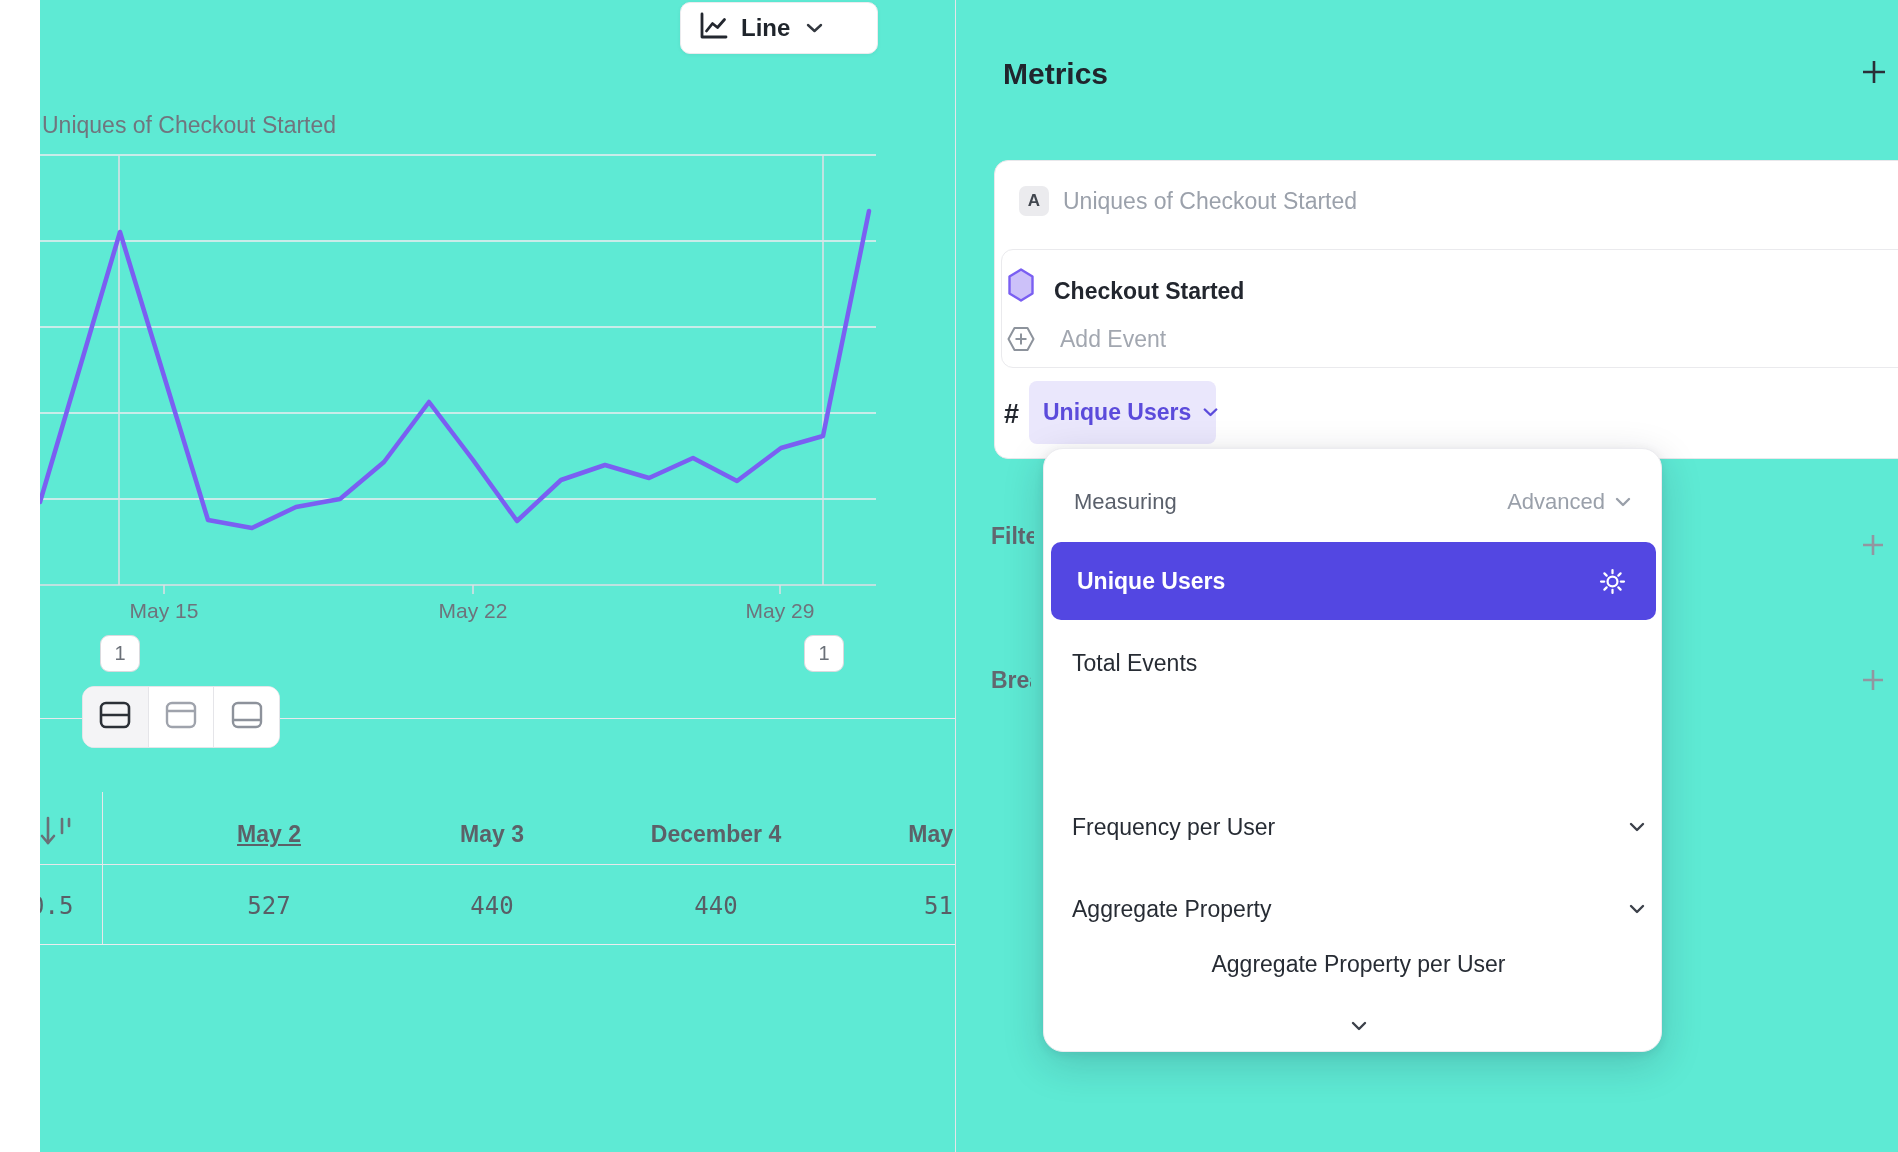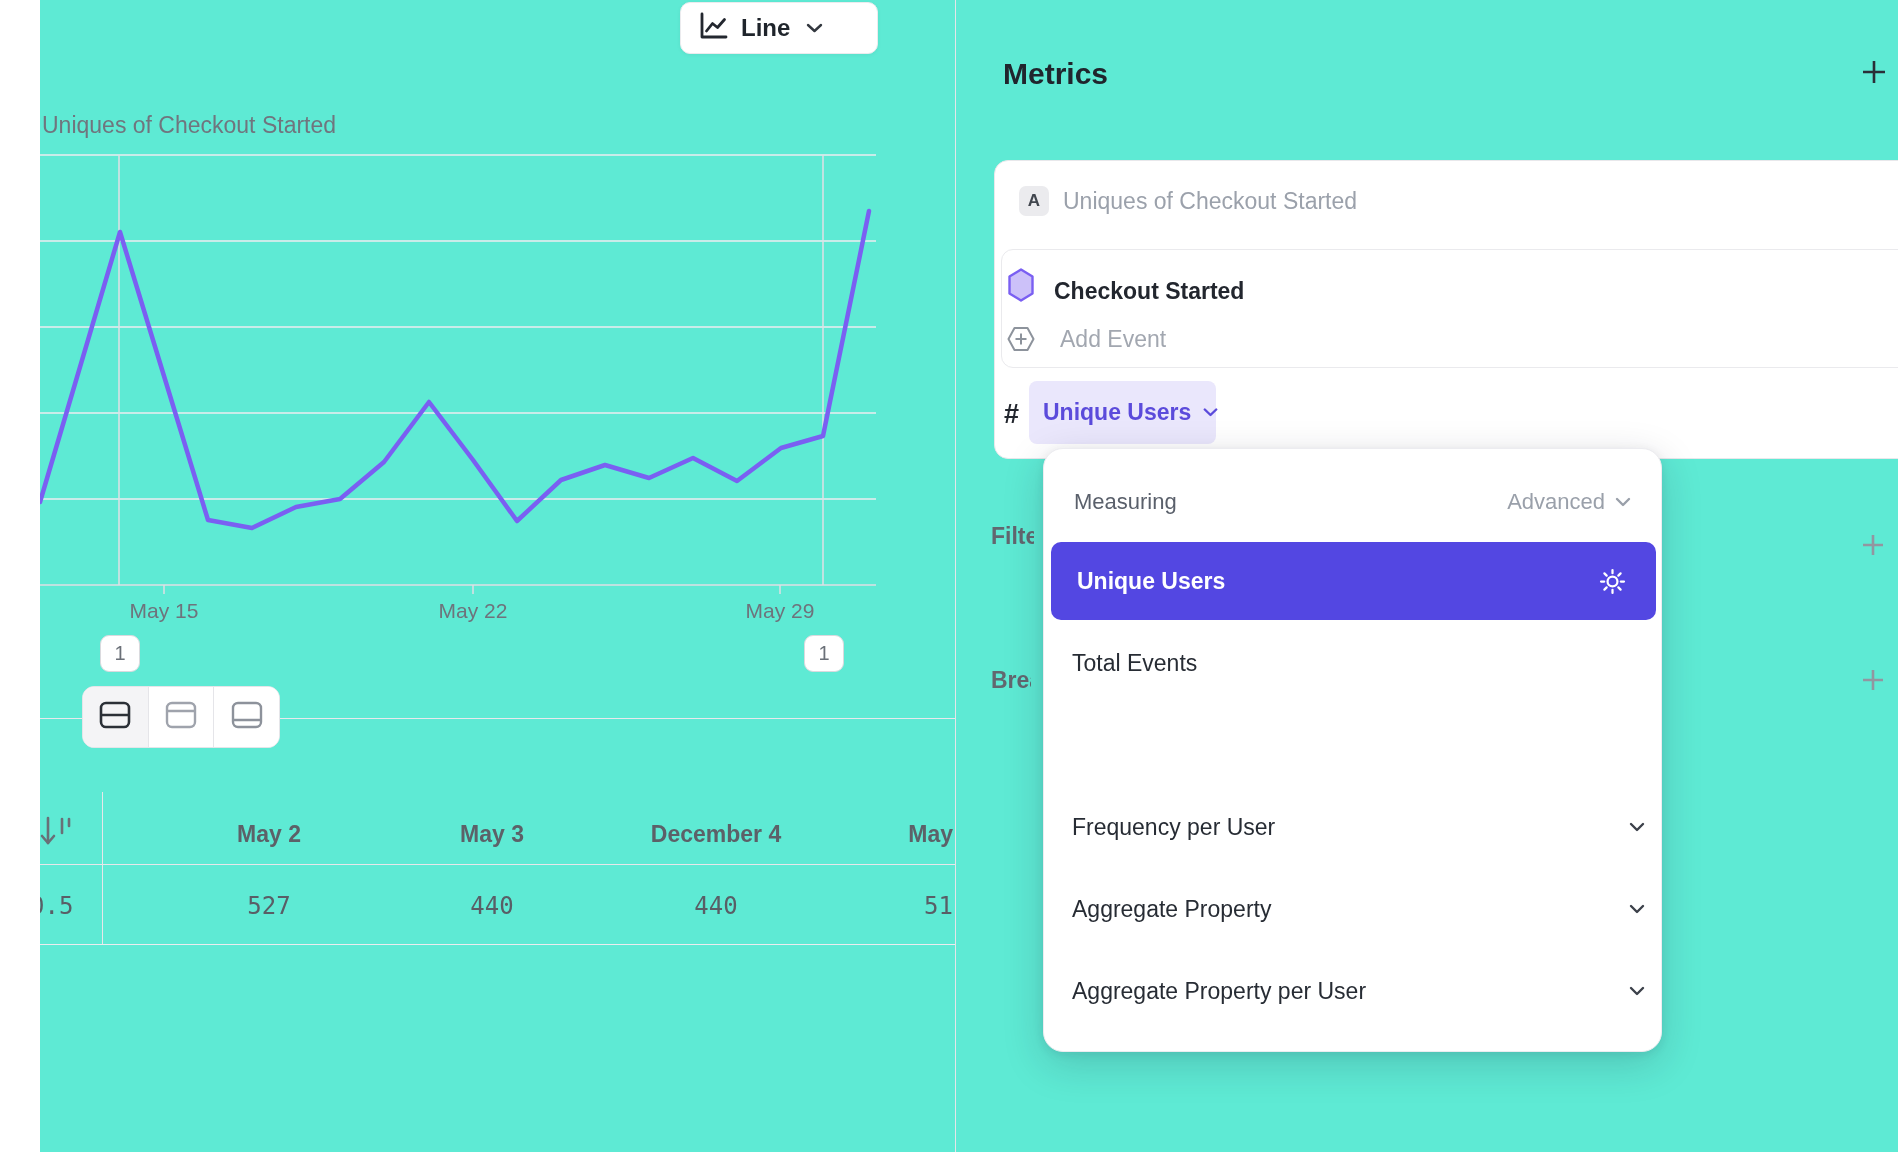--- a/index.html
+++ b/index.html
@@ -144,21 +144,21 @@
       <svg width="44" height="36" viewBox="0 0 44 36">
           <g fill="none" stroke="#697077" stroke-width="2.6" stroke-linecap="round" stroke-linejoin="round">
             <path d="M14 4 V29"></path>
             <path d="M8 22 L14 29 L20 22"></path>
             <path d="M28 5 V19"></path>
             <path d="M35 5 V12"></path>
           </g>
         </svg>
     </span>
   </div>
-  <div class="abs th" style="left:129px;width:200px;">May 2</div>
+  <div class="abs th" style="left:129px;width:200px;text-decoration:underline;">May 2</div>
   <div class="abs th" style="left:352px;width:200px;">May 3</div>
   <div class="abs th" style="left:576px;width:200px;">December 4</div>
   <div class="abs th right-align" style="left:820px;width:93px;">May</div>
 
   <div class="abs tbl-line" style="left:0;top:864px;width:915px;height:1px;"></div>
   <div class="abs tbl-line" style="left:62px;top:792px;width:1px;height:152px;"></div>
   <div class="abs tbl-line" style="left:0;top:944px;width:915px;height:1px;background:#ececef;"></div>
 
   <div class="abs td" style="left:-10px;width:60px;text-align:left;">0.5</div>
   <div class="abs td" style="left:129px;width:200px;">527</div>
@@ -263,21 +263,21 @@
       </span>
     </div>
     <div class="abs pop-item" style="top:420px;">
       <span class="lbl">Aggregate Property</span>
       <span style="color:#3c414a;line-height:0;">
         <svg class="chev" width="16" height="10" viewBox="0 0 16 10">
             <path d="M2 2 L8 8 L14 2"></path>
           </svg>
       </span>
     </div>
-    <div class="abs pop-item" style="top:502px;">
+    <div class="abs pop-item" style="top:502px;flex-direction:column;">
       <span class="lbl">Aggregate Property per User</span>
       <span style="color:#3c414a;line-height:0;">
         <svg class="chev" width="16" height="10" viewBox="0 0 16 10">
             <path d="M2 2 L8 8 L14 2"></path>
           </svg>
       </span>
     </div>
   </div>
 
 </div>

